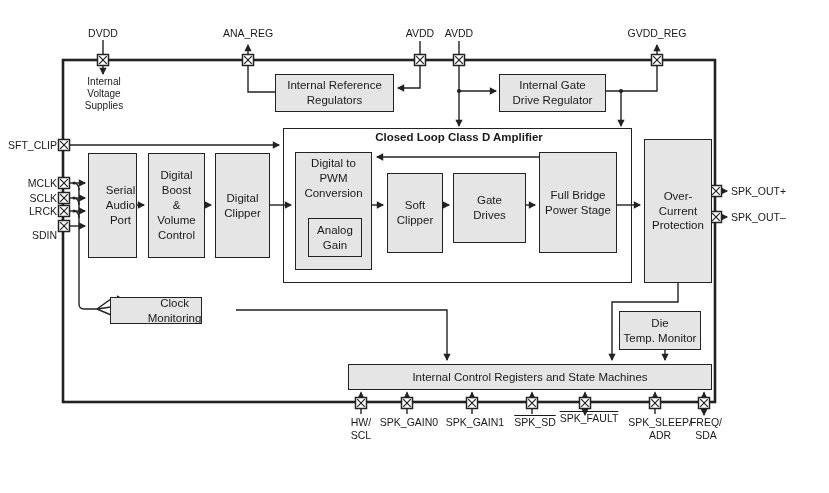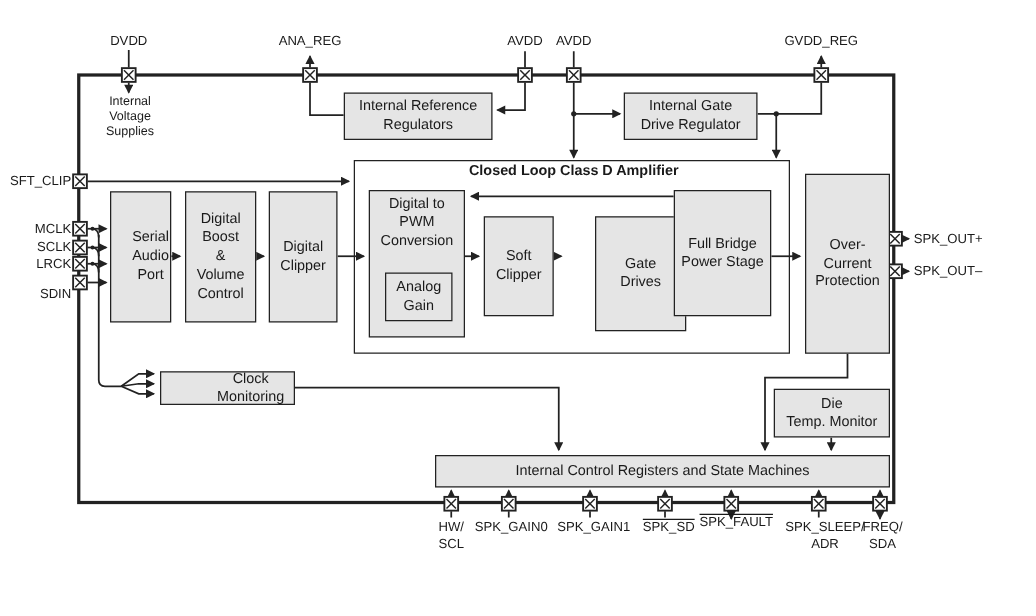--- a/index.html
+++ b/index.html
@@ -218,29 +218,29 @@
 Control</div>
   <div class="blk" style="left:215px;top:153px;width:55px;height:105px;">Digital
 Clipper</div>
   <div class="blk top-text" style="left:295px;top:152px;width:77px;height:118px;">Digital to
 PWM
 Conversion</div>
   <div class="blk" style="left:308px;top:218px;width:54px;height:39px;">Analog
 Gain</div>
   <div class="blk" style="left:387px;top:173px;width:56px;height:80px;">Soft
 Clipper</div>
-  <div class="blk" style="left:476px;top:173px;width:73px;height:92px;">Gate
+  <div class="blk" style="left:453px;top:173px;width:73px;height:70px;">Gate
 Drives</div>
   <div class="blk" style="left:539px;top:152px;width:78px;height:101px;">Full Bridge
 Power Stage</div>
   <div class="blk" style="left:644px;top:139px;width:68px;height:144px;">Over-
 Current
 Protection</div>
-  <div class="blk" style="left:128px;top:297px;width:108px;height:27px;padding-left:37px;">Clock Monitoring</div>
-  <div class="blk" style="left:619px;top:311px;width:93px;height:39px;">Die
+  <div class="blk" style="left:110px;top:297px;width:92px;height:27px;padding-left:37px;">Clock Monitoring</div>
+  <div class="blk" style="left:619px;top:311px;width:82px;height:39px;">Die
 Temp. Monitor</div>
   <div class="blk" style="left:348px;top:364px;width:364px;height:26px;">Internal Control Registers and State Machines</div>
 
   <div class="lbl cx note" style="left:104px;top:76px;">Internal
 Voltage
 Supplies</div>
 
   <div class="lbl cx" style="left:103px;top:27px;">DVDD</div>
   <div class="lbl cx" style="left:248px;top:27px;">ANA_REG</div>
   <div class="lbl cx" style="left:420px;top:27px;">AVDD</div>

